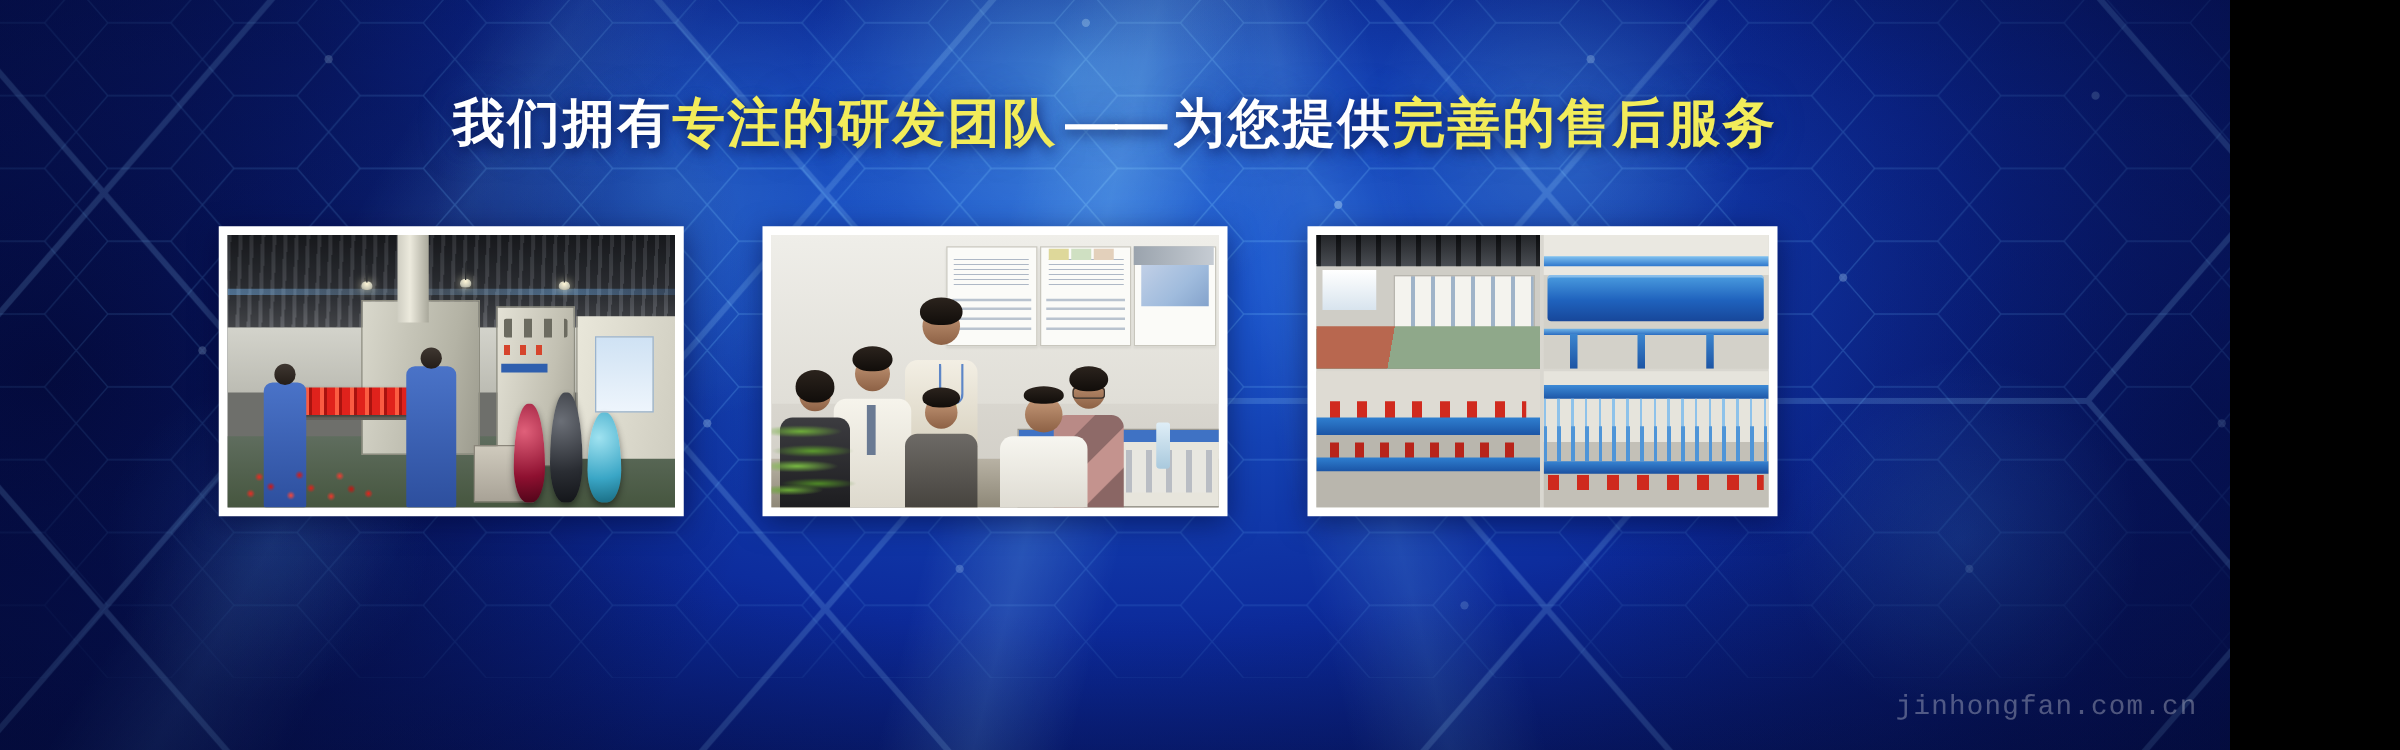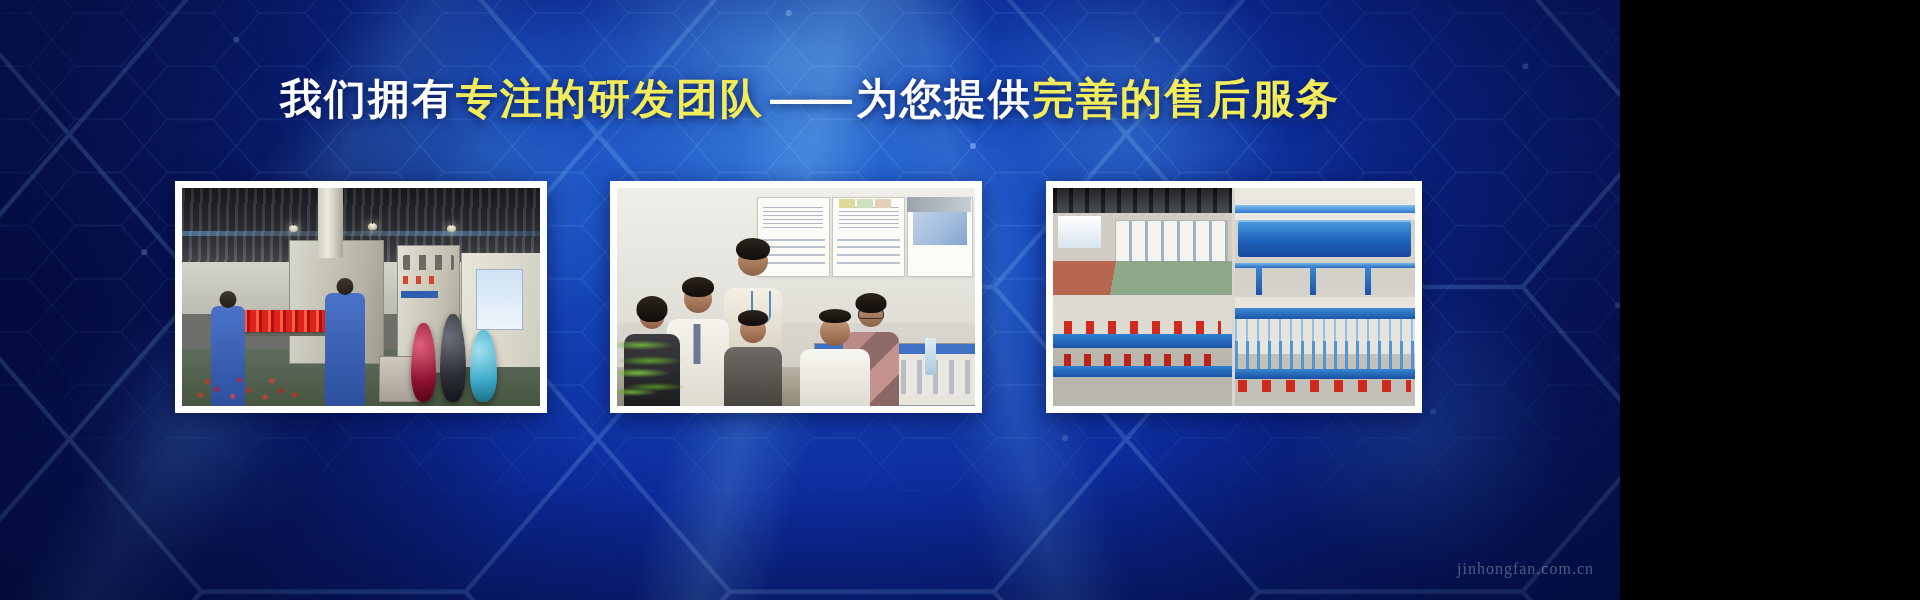--- a/index.html
+++ b/index.html
@@ -2,21 +2,21 @@
 <html><head>
 <meta charset="utf-8">
 <style>
   html, body {
     margin: 0;
     padding: 0;
     background: #000;
   }
   .banner {
     position: relative;
-    width: 1620px;
+    width: 1784px;
     height: 600px;
     overflow: hidden;
     font-family: "Liberation Sans", "DejaVu Sans", sans-serif;
     background: #0b1f8c;
   }
 
   
   .bg-base {
     position: absolute;
     inset: 0;
@@ -454,24 +454,24 @@
     position:absolute; left:2%; top:76%; width:96%; height:11%;
     background: repeating-linear-gradient(90deg, #cf2a1d 0 9px, transparent 9px 24px);
   }
 
   
   .watermark {
     position: absolute;
     right: 26px;
     bottom: 22px;
     z-index: 8;
-    font-size: 16px;
+    font-size: 22px;
     letter-spacing: 1px;
     color: rgba(255,255,255,0.30);
-    font-family: Liberation Serif, serif;
+    font-family: Liberation Mono, monospace;
     user-select: none;
   }
 </style>
 </head>
 <body>
 
 <div class="banner">
 
   <div class="bg-base"></div>
   <div class="bg-left-dark"></div>

